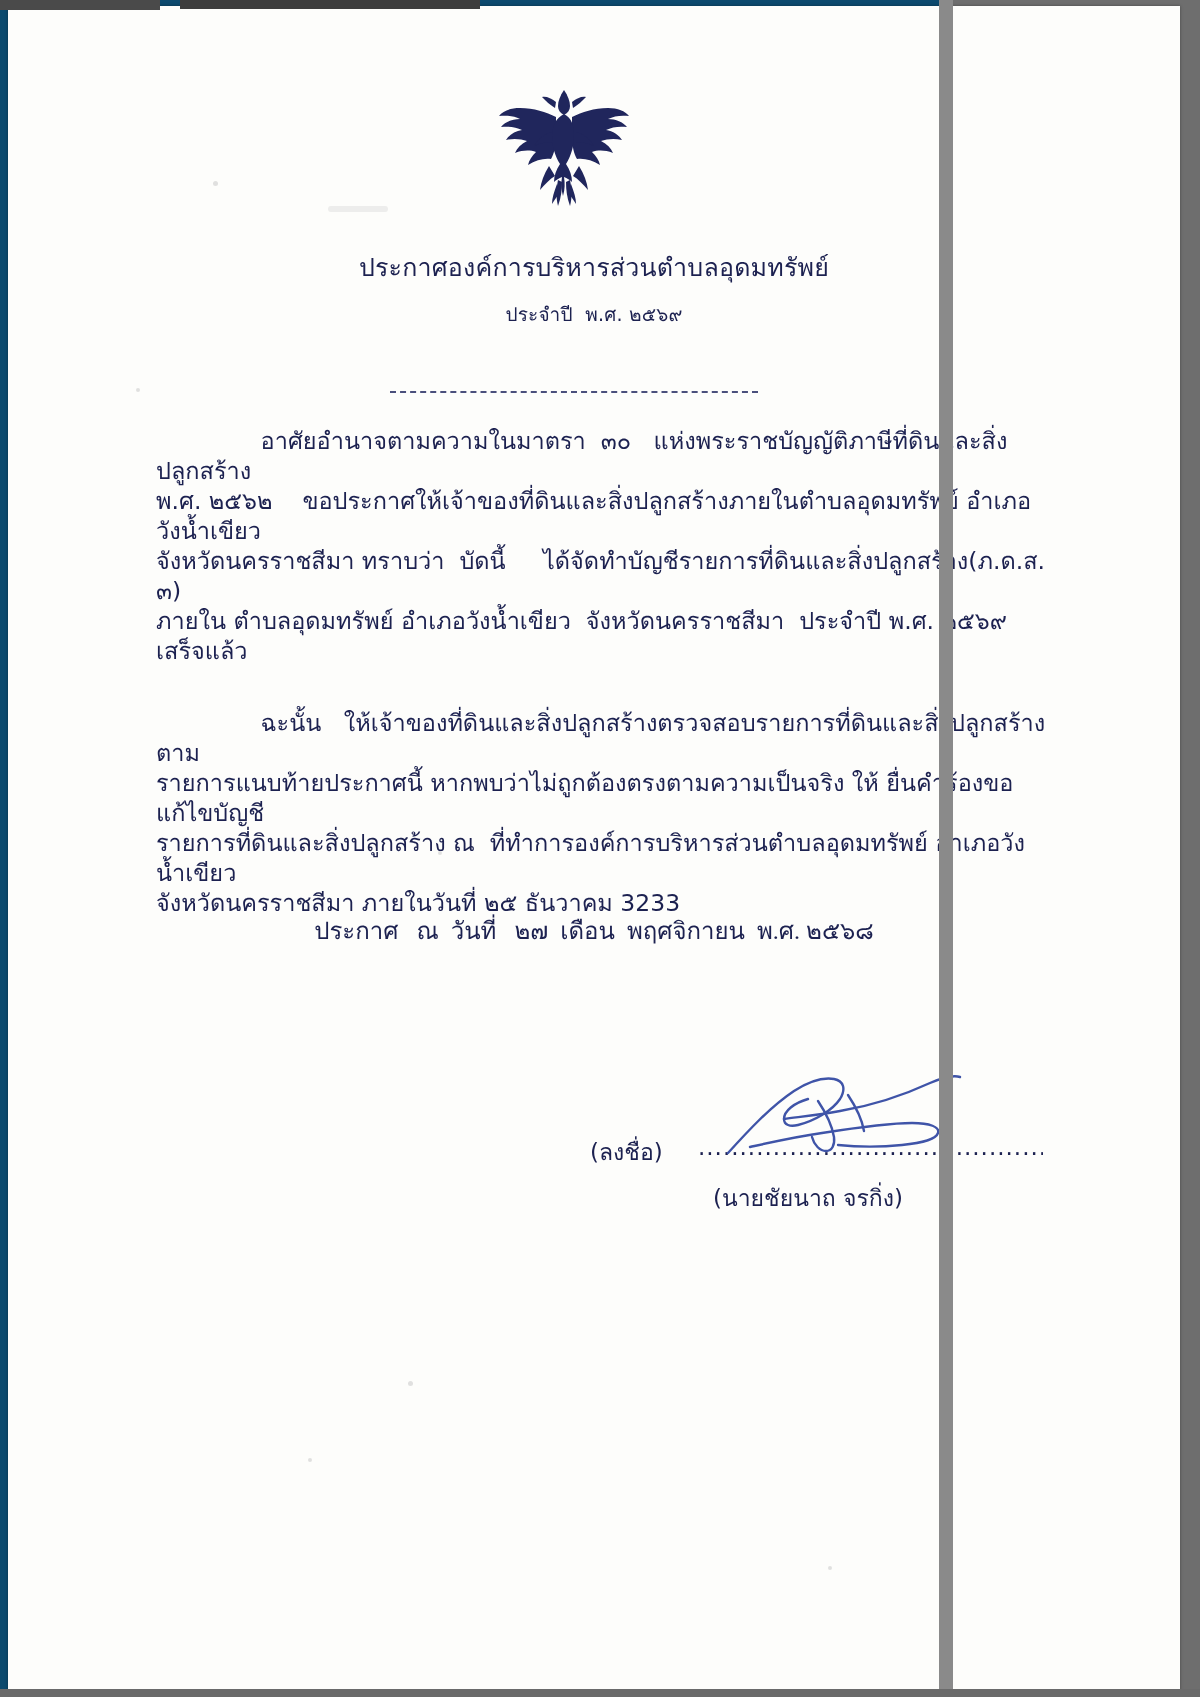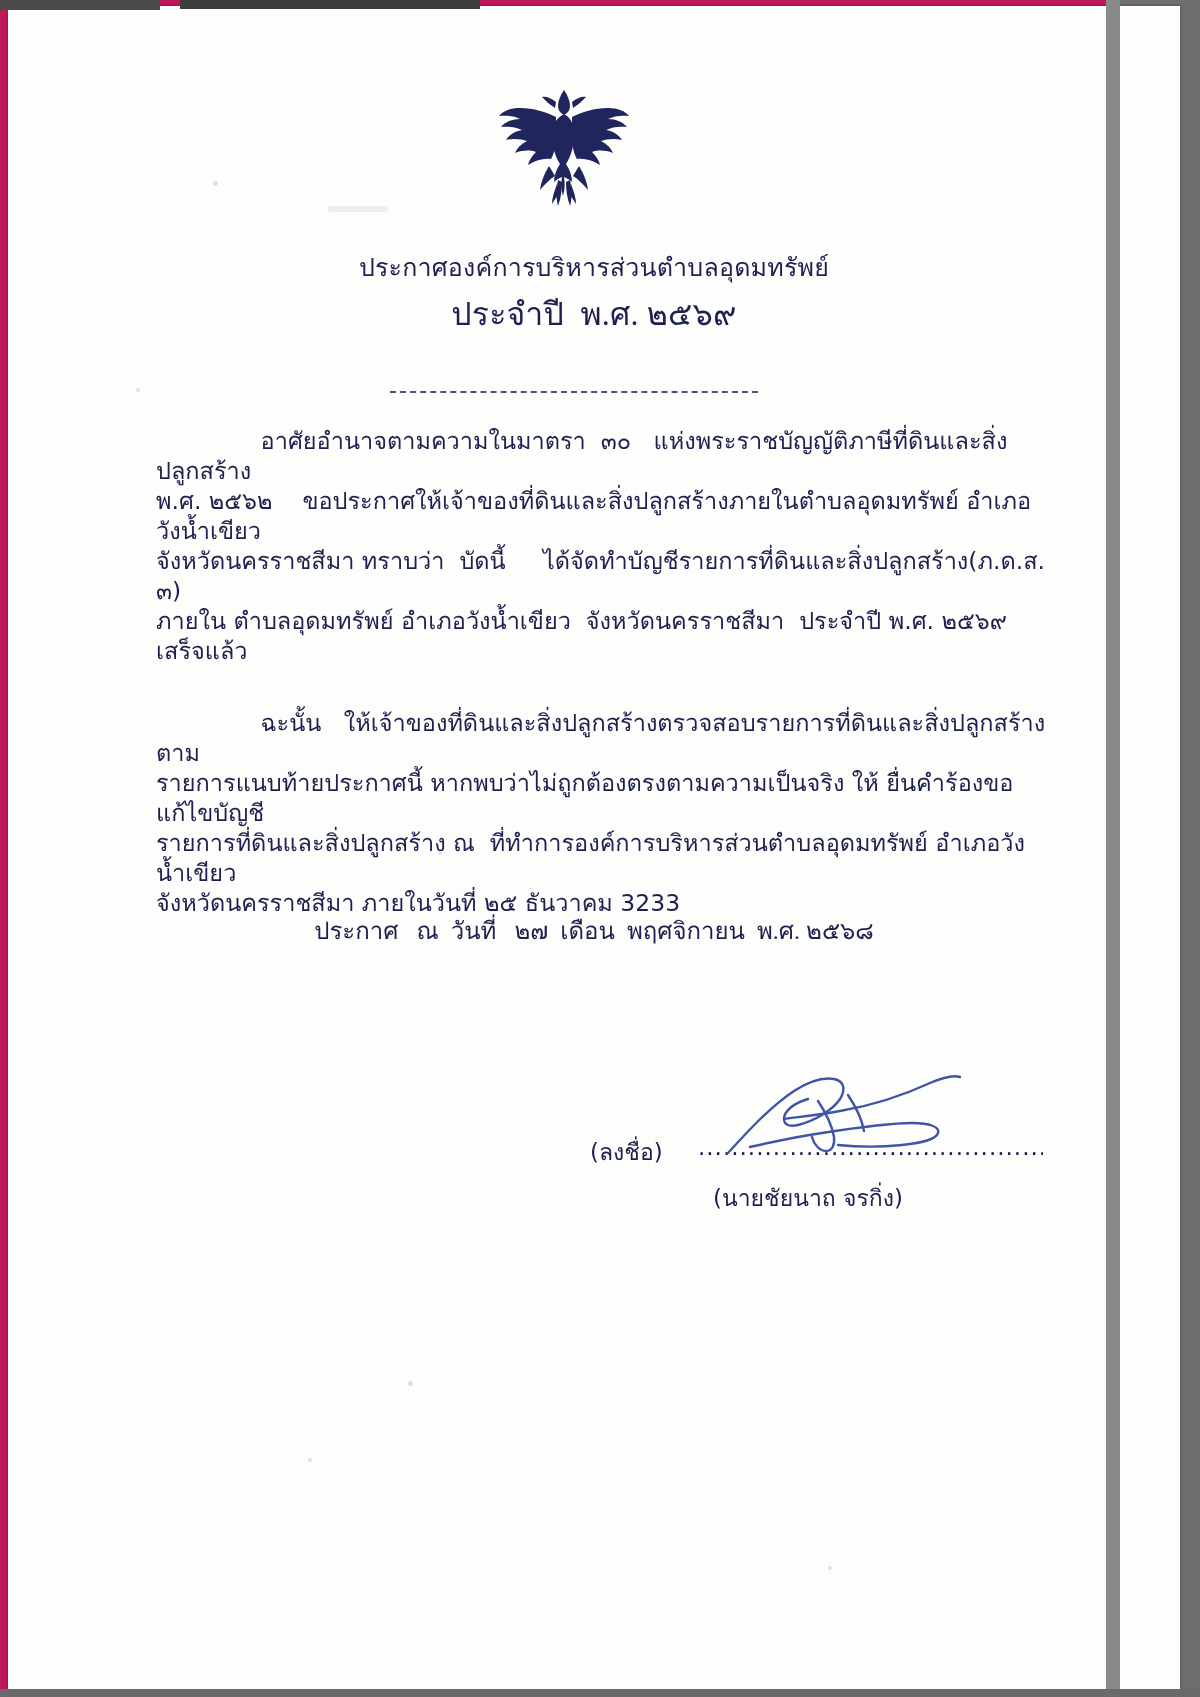--- a/index.html
+++ b/index.html
@@ -10,24 +10,23 @@
   body {
     width: 1200px;
     height: 1697px;
     overflow: hidden;
     font-family: "DejaVu Sans", "Liberation Sans", sans-serif;
   }
 
   
   .scan-area {
     position: relative;
-    width: 1084px;
+    width: 953px;
     height: 1697px;
-    background: #be185d;
-    padding-left: 36px;
+    background: #0c4a6e;
   }
 
   .page-sheet {
     position: absolute;
     left: 8px;
     top: 6px;
     width: 1172px;
     height: 1685px;
     background: #fdfdfb;
     box-shadow: 0 0 3px rgba(0,0,0,0.35);
@@ -85,21 +84,21 @@
     text-align: center;
   }
   .heading-line {
     font-size: 25px;
     line-height: 47px;
     letter-spacing: 0.2px;
     color: #1c2150;
     white-space: pre;
   }
   .heading-line.l2 { font-size: 25px; }
-  .heading-line.l3 { font-size: 32px; font-family: Liberation Serif, serif; }
+  .heading-line.l3 { font-size: 19px; }
 
   .rule {
     position: absolute;
     left: 382px;
     top: 385px;
     width: 368px;
     border-top: 2px dashed #2b3166;
     opacity: 0.85;
     height: 0;
   }

